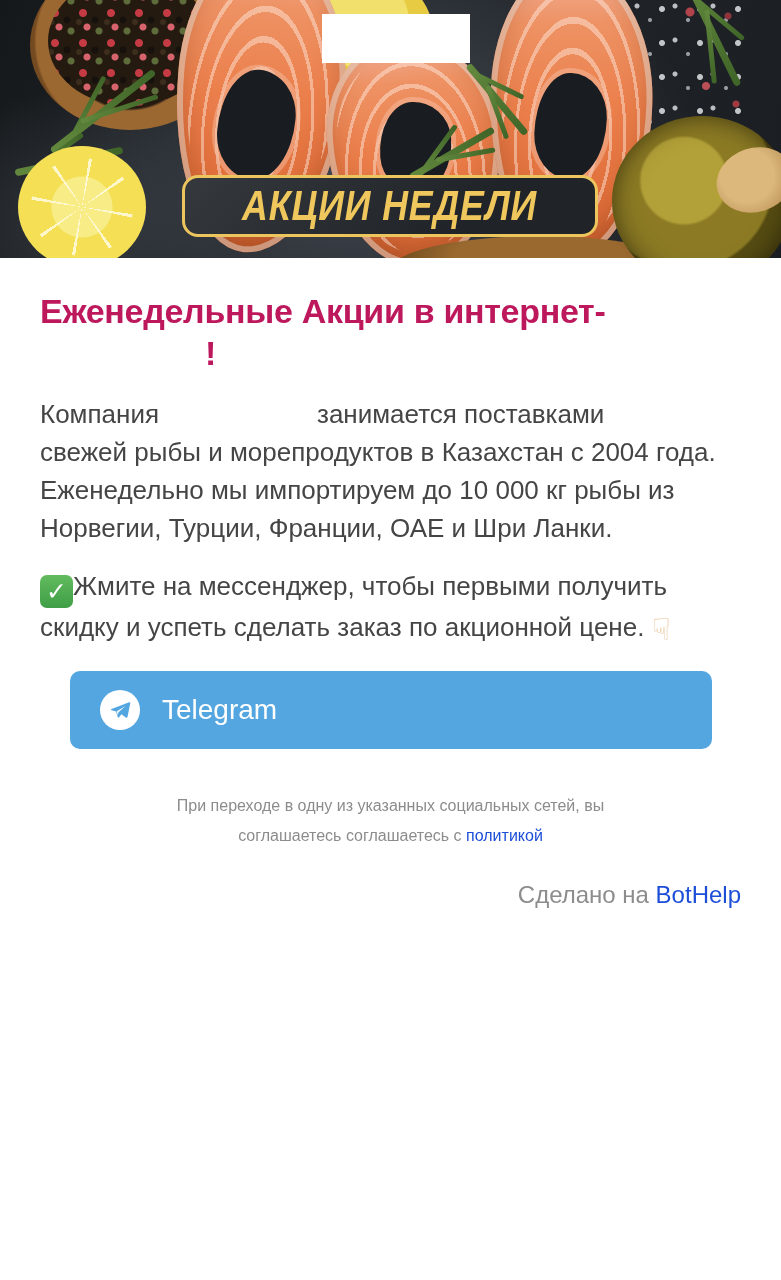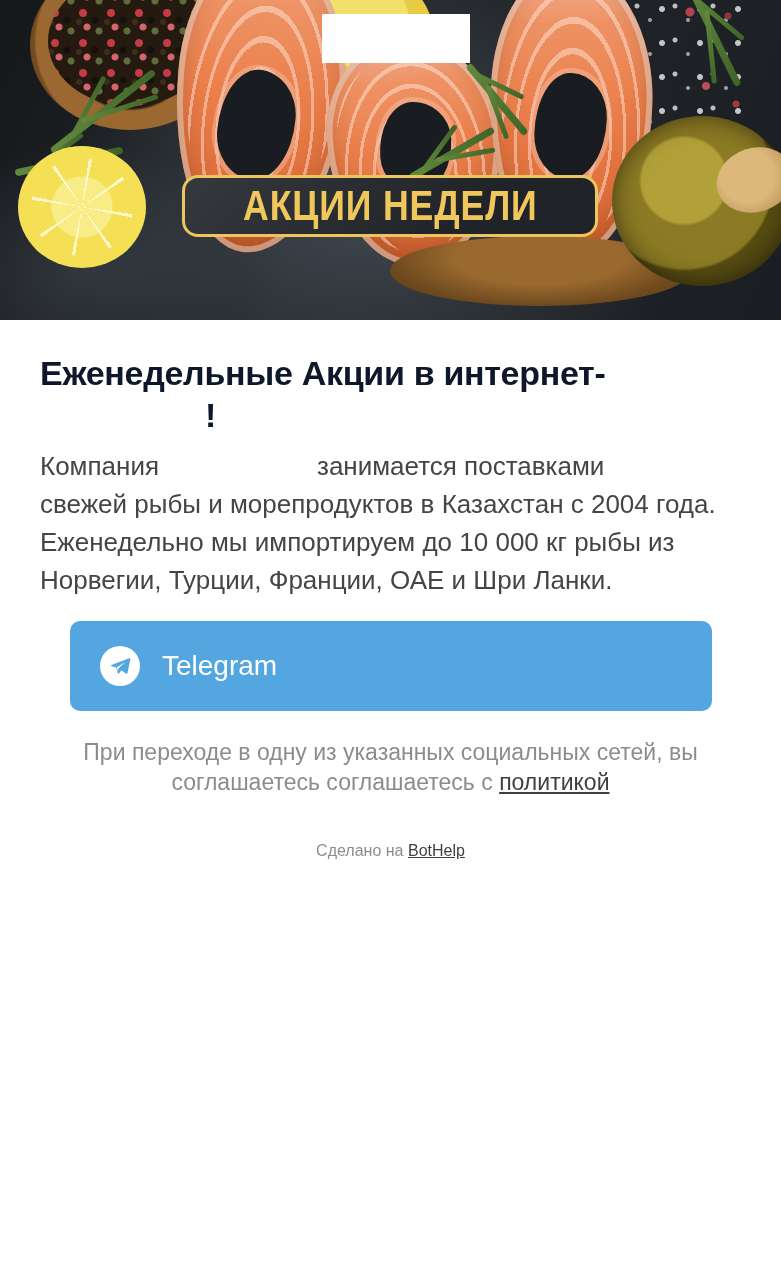--- a/index.html
+++ b/index.html
@@ -4,26 +4,27 @@
 <style>
   * { box-sizing: border-box; }
   html,body { margin:0; padding:0; }
   body {
     width:781px; height:1280px; overflow:hidden; background:#ffffff;
     font-family:"Liberation Sans","DejaVu Sans",sans-serif;
   }
 
   
   .hero {
-    position:relative; width:781px; height:320px; overflow:hidden;
+    position:relative; width:781px; height:258px; overflow:hidden;
     background-color:#1e2226;
     background-image:
       radial-gradient(ellipse 500px 360px at 48% 60%, rgba(98,108,118,.5), transparent 65%),
       radial-gradient(ellipse 260px 200px at 10% 85%, rgba(75,82,90,.45), transparent 65%),
       linear-gradient(115deg,#15181b,#23272c 45%,#1a1d21);
+    font-style: italic;
   }
   .steak {
     position:absolute; border-radius:46% 54% 52% 48% / 42% 46% 54% 58%;
     background:linear-gradient(178deg,#f2b29b 0%,#ee9264 20%,#eb7f4b 48%,#e06f3b 78%,#cf6232 100%);
     box-shadow:inset 0 0 0 6px rgba(230,220,210,.5), inset 0 -15px 30px rgba(120,50,15,.4);
   }
   .steak::before {
     content:""; position:absolute; inset:6%; border-radius:inherit;
     background:repeating-radial-gradient(ellipse at 50% 60%, rgba(255,255,255,0) 0 11px, rgba(255,238,228,.45) 11px 14px);
   }
@@ -118,51 +119,51 @@
   }
   .badge-label {
     color:#f0c75c; font-weight:700; font-size:42px; letter-spacing:1px;
     transform:scaleX(.85); white-space:nowrap;
   }
 
   
   .content { padding:0 40px; }
   h1 {
     margin:32px 0 0; font-size:34px; line-height:42px; font-weight:700;
-    color:#0f172a; letter-spacing:-0.3px;
+    color:#be185d; letter-spacing:-0.3px;
   }
   .h-line { display:block; }
   .redact-gap-h { display:inline-block; width:165px; height:1px; }
 
   .body-p { margin:40px 0 0; font-size:26px; line-height:38px; color:#454545; }
-  .p2 { margin-top:11px; }
+  .p2 { margin-top:21px; }
   .p3 { margin-top:20px; }
   .redact-gap-p { display:inline-block; width:158px; height:1px; }
 
   .check-emoji {
     display:inline-block; width:33px; height:33px; border-radius:7px;
     background:linear-gradient(180deg,#62bb5e,#3f9e46);
     color:#ffffff; font-size:25px; font-weight:700; line-height:33px; text-align:center;
     vertical-align:-5px;
   }
   .point-down { color:#eac9a2; font-size:31px; vertical-align:-4px; }
 
   .tg-btn {
-    margin:22px 0 0 30px; width:642px; height:90px; border-radius:10px;
+    margin:22px 0 0 30px; width:642px; height:78px; border-radius:10px;
     background:#54a6e0; display:flex; align-items:center; cursor:pointer; text-decoration:none;
   }
   .tg-icon {
     width:40px; height:40px; border-radius:50%; background:#ffffff;
     margin-left:30px; display:flex; align-items:center; justify-content:center; flex:0 0 auto;
   }
   .tg-label { color:#ffffff; font-size:28px; margin-left:22px; }
 
-  .footer { margin-top:26px; font-size:23px; line-height:30px; color:#8c8c8c; text-align:center; }
-  .f-link { color:#404040; text-decoration:underline; cursor:pointer; }
-  .made { margin:45px 0 30px; text-align:center; font-size:16px; color:#8c8c8c; }
+  .footer { margin-top:42px; font-size:16px; line-height:30px; color:#8c8c8c; text-align:center; }
+  .f-link { color:#1d4ed8; cursor:pointer; }
+  .made { margin:30px 0 30px; text-align:right; font-size:24px; color:#8c8c8c; }
 </style>
 </head>
 <body>
 
 <div>
 
   <div class="hero">
     <div class="bowl"></div>
     <div class="berries"></div>
     <div class="lemon-top"></div>
@@ -199,20 +200,24 @@
       <span class="h-line">Еженедельные Акции в интернет-</span>
       <span class="h-line"><span class="redact-gap-h"></span><span>!</span></span>
     </h1>
 
 
     <p class="body-p p2">
       <span>Компания</span><span class="redact-gap-p"></span><span>занимается поставками</span><br>
       <span>свежей рыбы и морепродуктов в Казахстан с 2004 года. Еженедельно мы импортируем до 10 000 кг рыбы из Норвегии, Турции, Франции, ОАЕ и Шри Ланки.</span>
     </p>
 
+    <p class="body-p p3">
+      <span class="check-emoji">✓</span><span>Жмите на мессенджер, чтобы первыми получить скидку и успеть сделать заказ по акционной цене.</span>
+      <span class="point-down">☟</span>
+    </p>
 
     <a class="tg-btn">
       <span class="tg-icon">
         <svg width="22" height="22" viewBox="0 0 24 24" aria-hidden="true">
           <path d="M22 3.5 L2.7 10.9 c-.7.28-.68 1.1.03 1.33 l4.9 1.53 1.87 5.88 c.2.62 1 .77 1.42.27 l2.7-3.2 4.93 3.63 c.6.44 1.46.12 1.62-.62 L23.2 4.6 c.18-.8-.6-1.4-1.2-1.1 z M8.3 13.6 l9.6-6.1 -7.8 7.1 -.35 3.3 z" fill="#54a6e0"></path>
         </svg>
       </span>
       <span class="tg-label">Telegram</span>
     </a>
 

